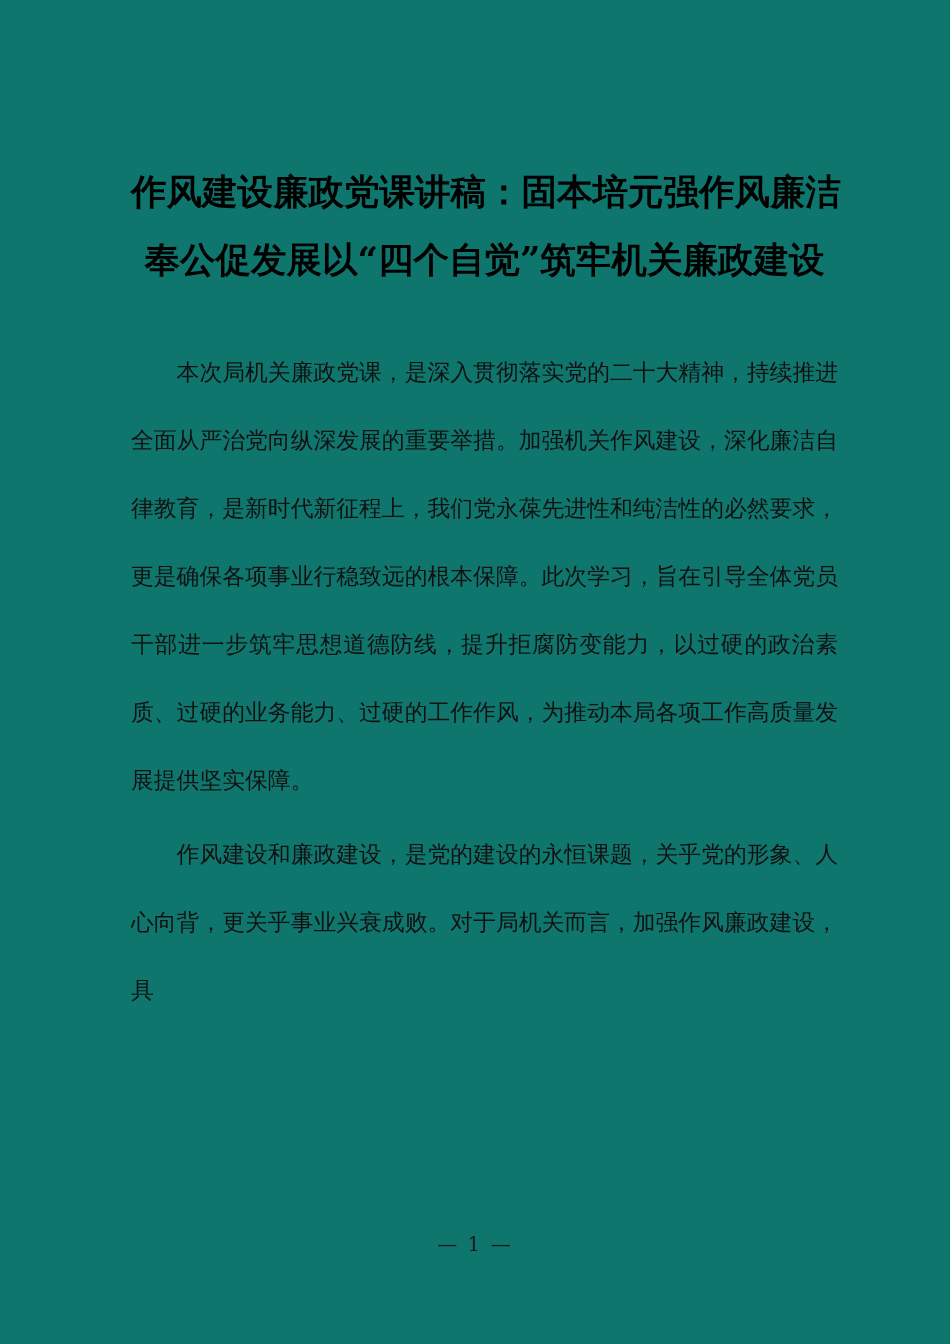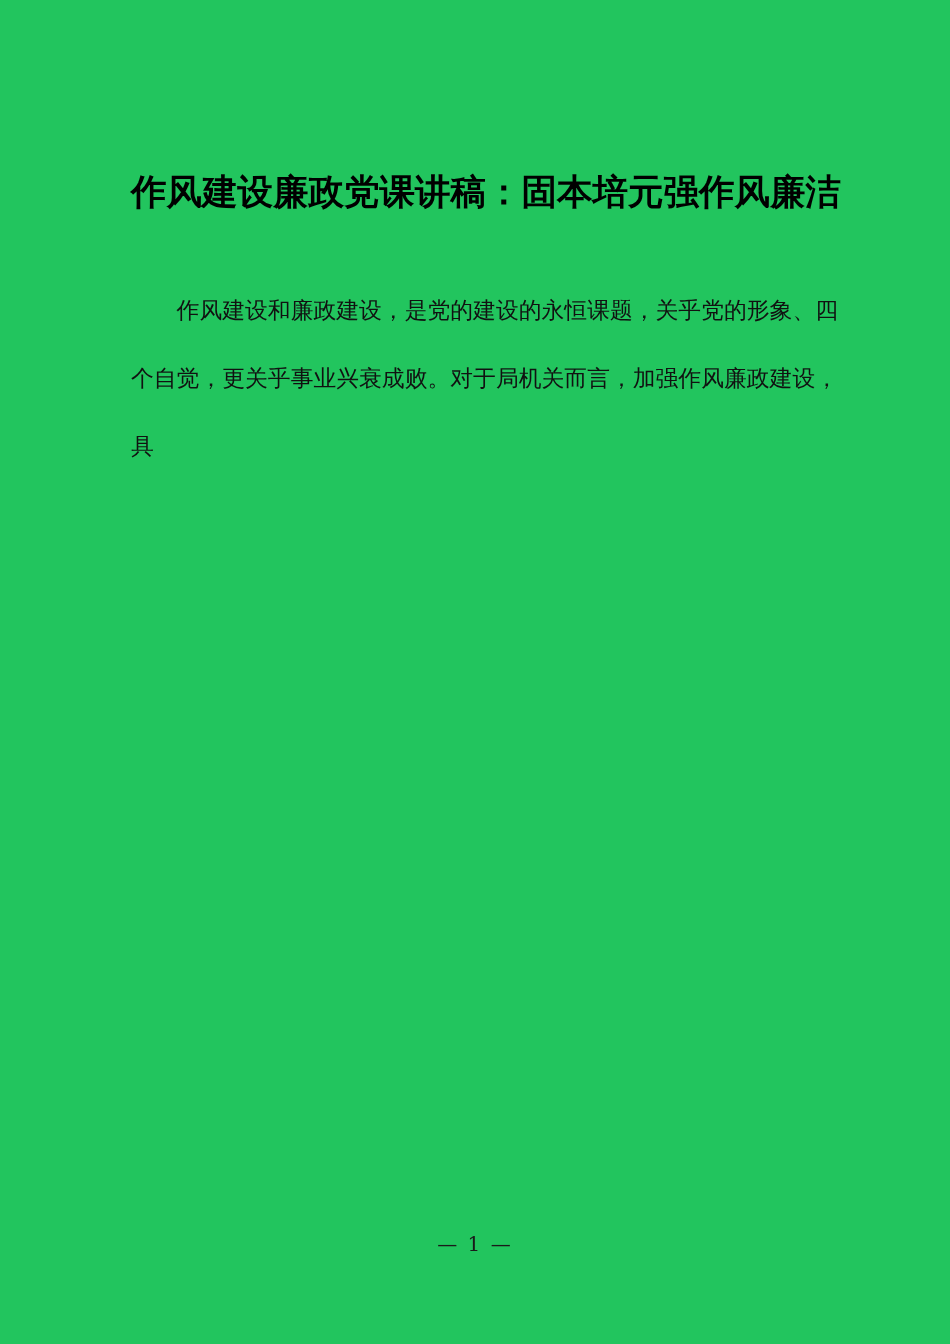--- a/index.html
+++ b/index.html
@@ -4,21 +4,21 @@
 <style>
   html, body {
     margin: 0;
     padding: 0;
     background: #ffffff;
   }
   .page {
     position: relative;
     width: 950px;
     height: 1344px;
-    background: #22c55e;
+    background: #0f766e;
     overflow: hidden;
     box-sizing: border-box;
   }
   .content {
     position: absolute;
     left: 131px;
     top: 0;
     width: 707px;
   }
 
@@ -88,29 +88,31 @@
 </style>
 </head>
 <body>
 
 <div class="page">
 
   <div class="content">
 
     <h1 class="doc-title">
       <span class="tline">作风建设廉政党课讲稿：固本培元强作风廉洁</span>
+      <span class="tline">奉公促发展以“四个自觉”筑牢机关廉政建设</span>
     </h1>
 
     <div class="gap-title-body"></div>
 
+    <p class="body-para">本次局机关廉政党课，是深入贯彻落实党的二十大精神，持续推进全面从严治党向纵深发展的重要举措。加强机关作风建设，深化廉洁自律教育，是新时代新征程上，我们党永葆先进性和纯洁性的必然要求，更是确保各项事业行稳致远的根本保障。此次学习，旨在引导全体党员干部进一步筑牢思想道德防线，提升拒腐防变能力，以过硬的政治素质、过硬的业务能力、过硬的工作作风，为推动本局各项工作高质量发展提供坚实保障。</p>
 
     <div class="gap-before-heading"></div>
 
 
     <div class="gap-after-heading"></div>
 
-    <p class="body-para">作风建设和廉政建设，是党的建设的永恒课题，关乎党的形象、四个自觉，更关乎事业兴衰成败。对于局机关而言，加强作风廉政建设，具</p>
+    <p class="body-para">作风建设和廉政建设，是党的建设的永恒课题，关乎党的形象、人心向背，更关乎事业兴衰成败。对于局机关而言，加强作风廉政建设，具</p>
 
   </div>
 
   <div class="page-footer">— 1 —</div>
 
 </div>
 
 </body></html>

